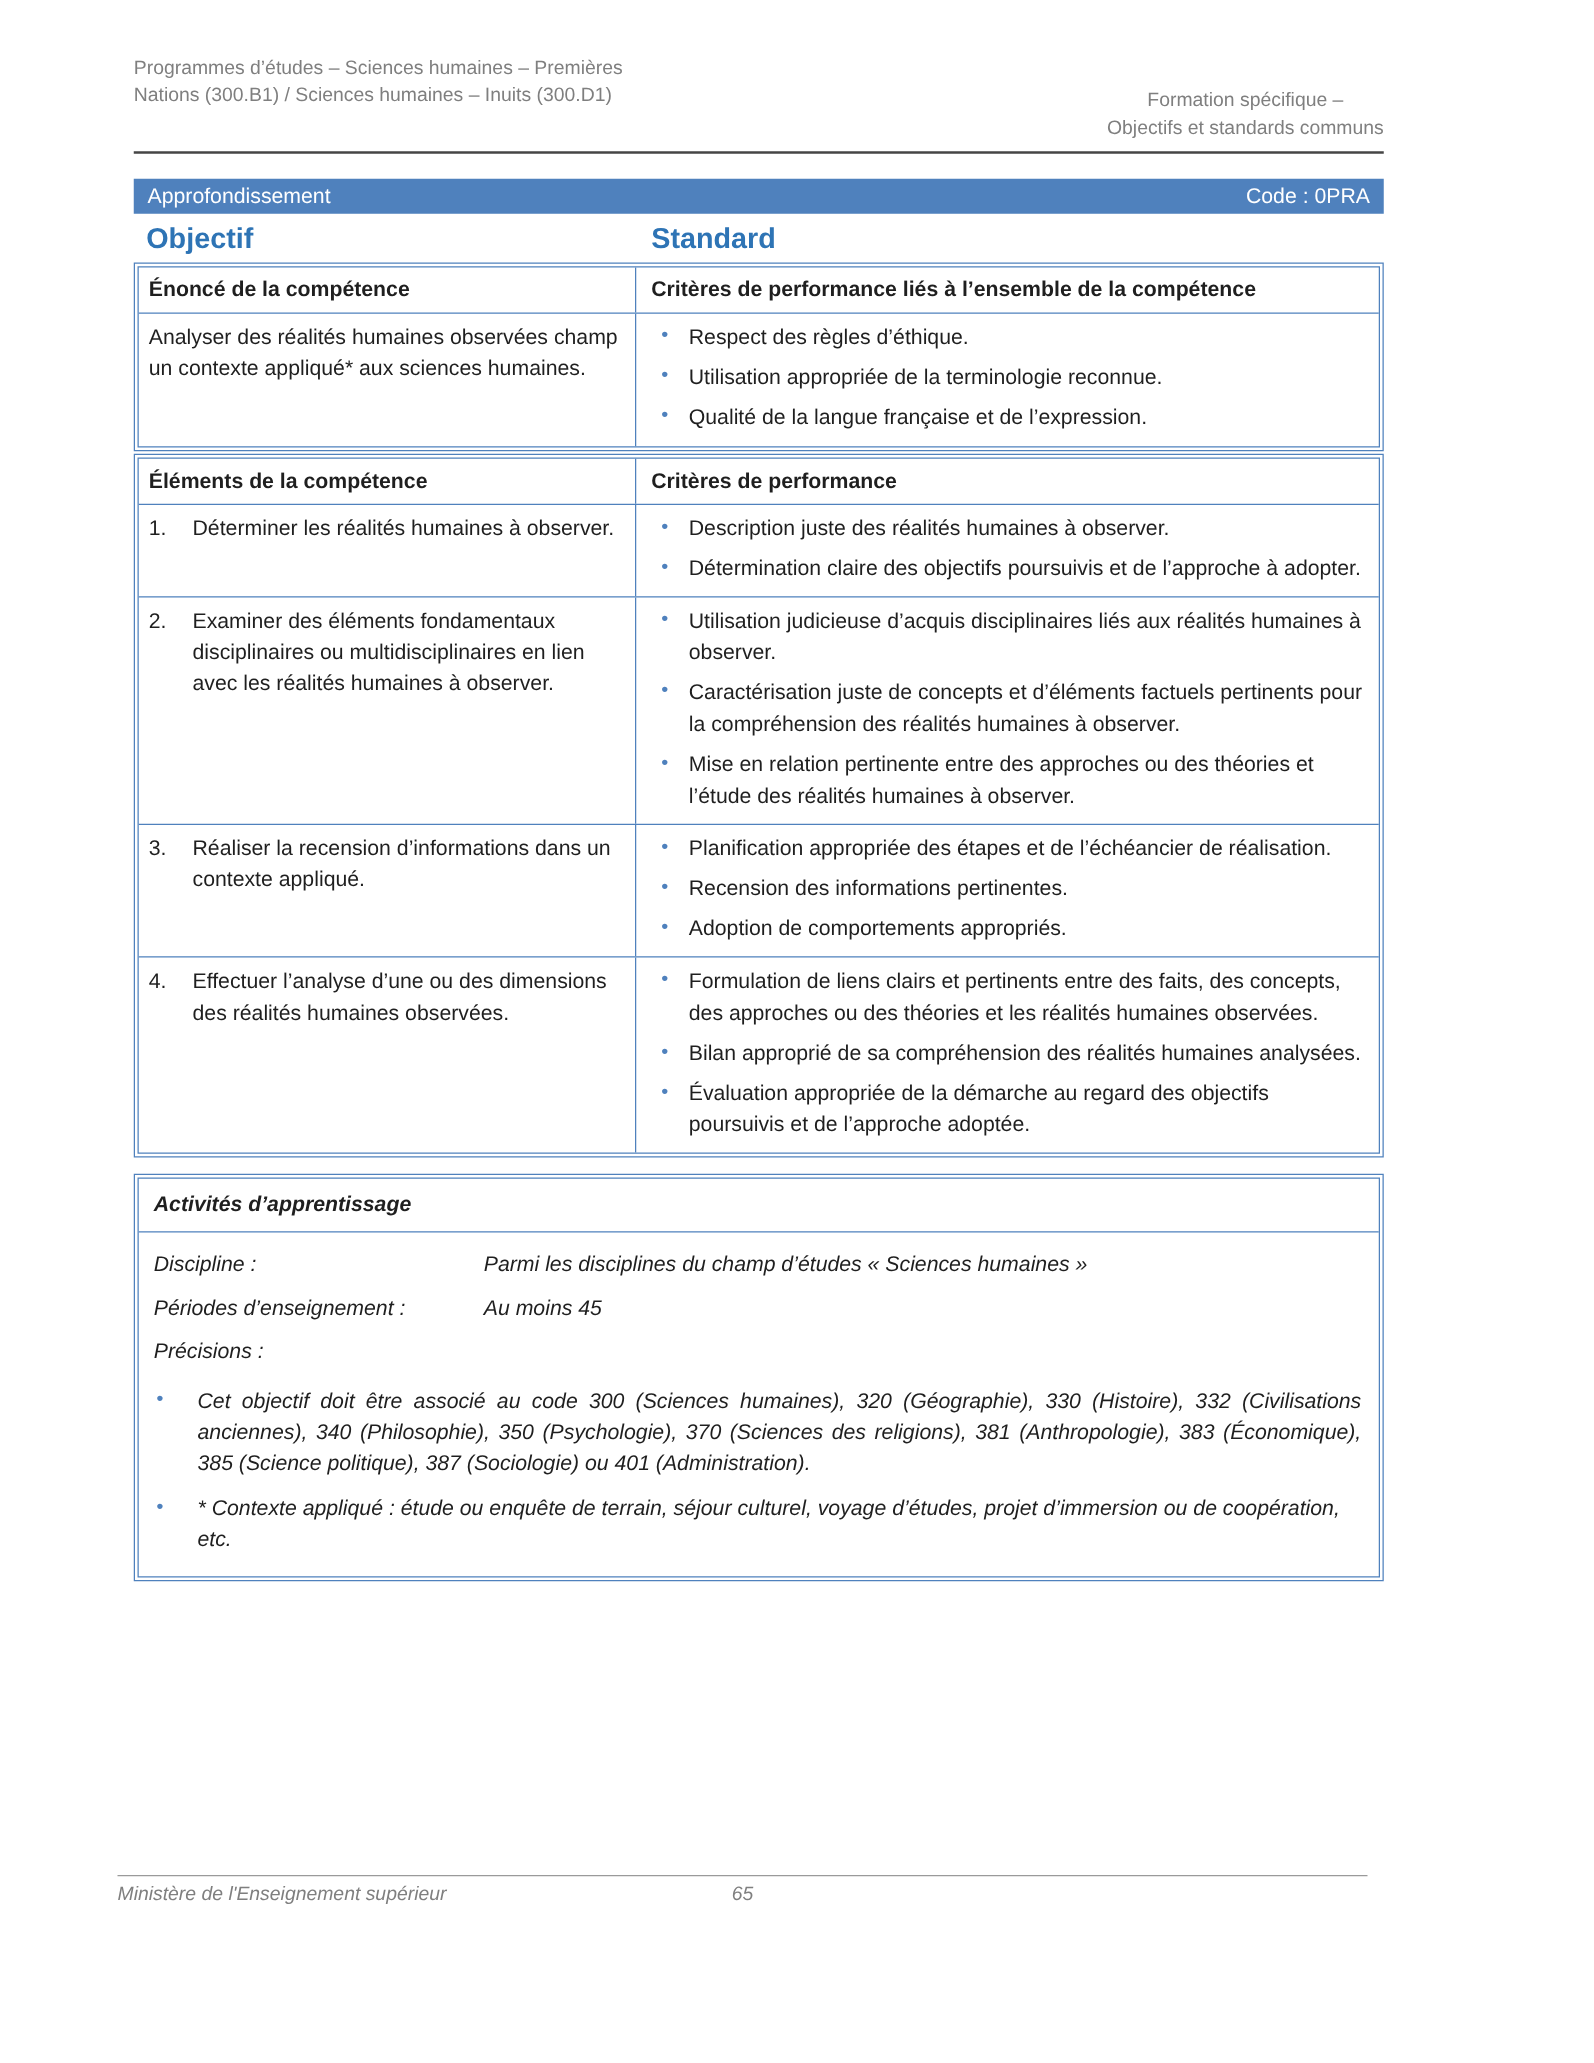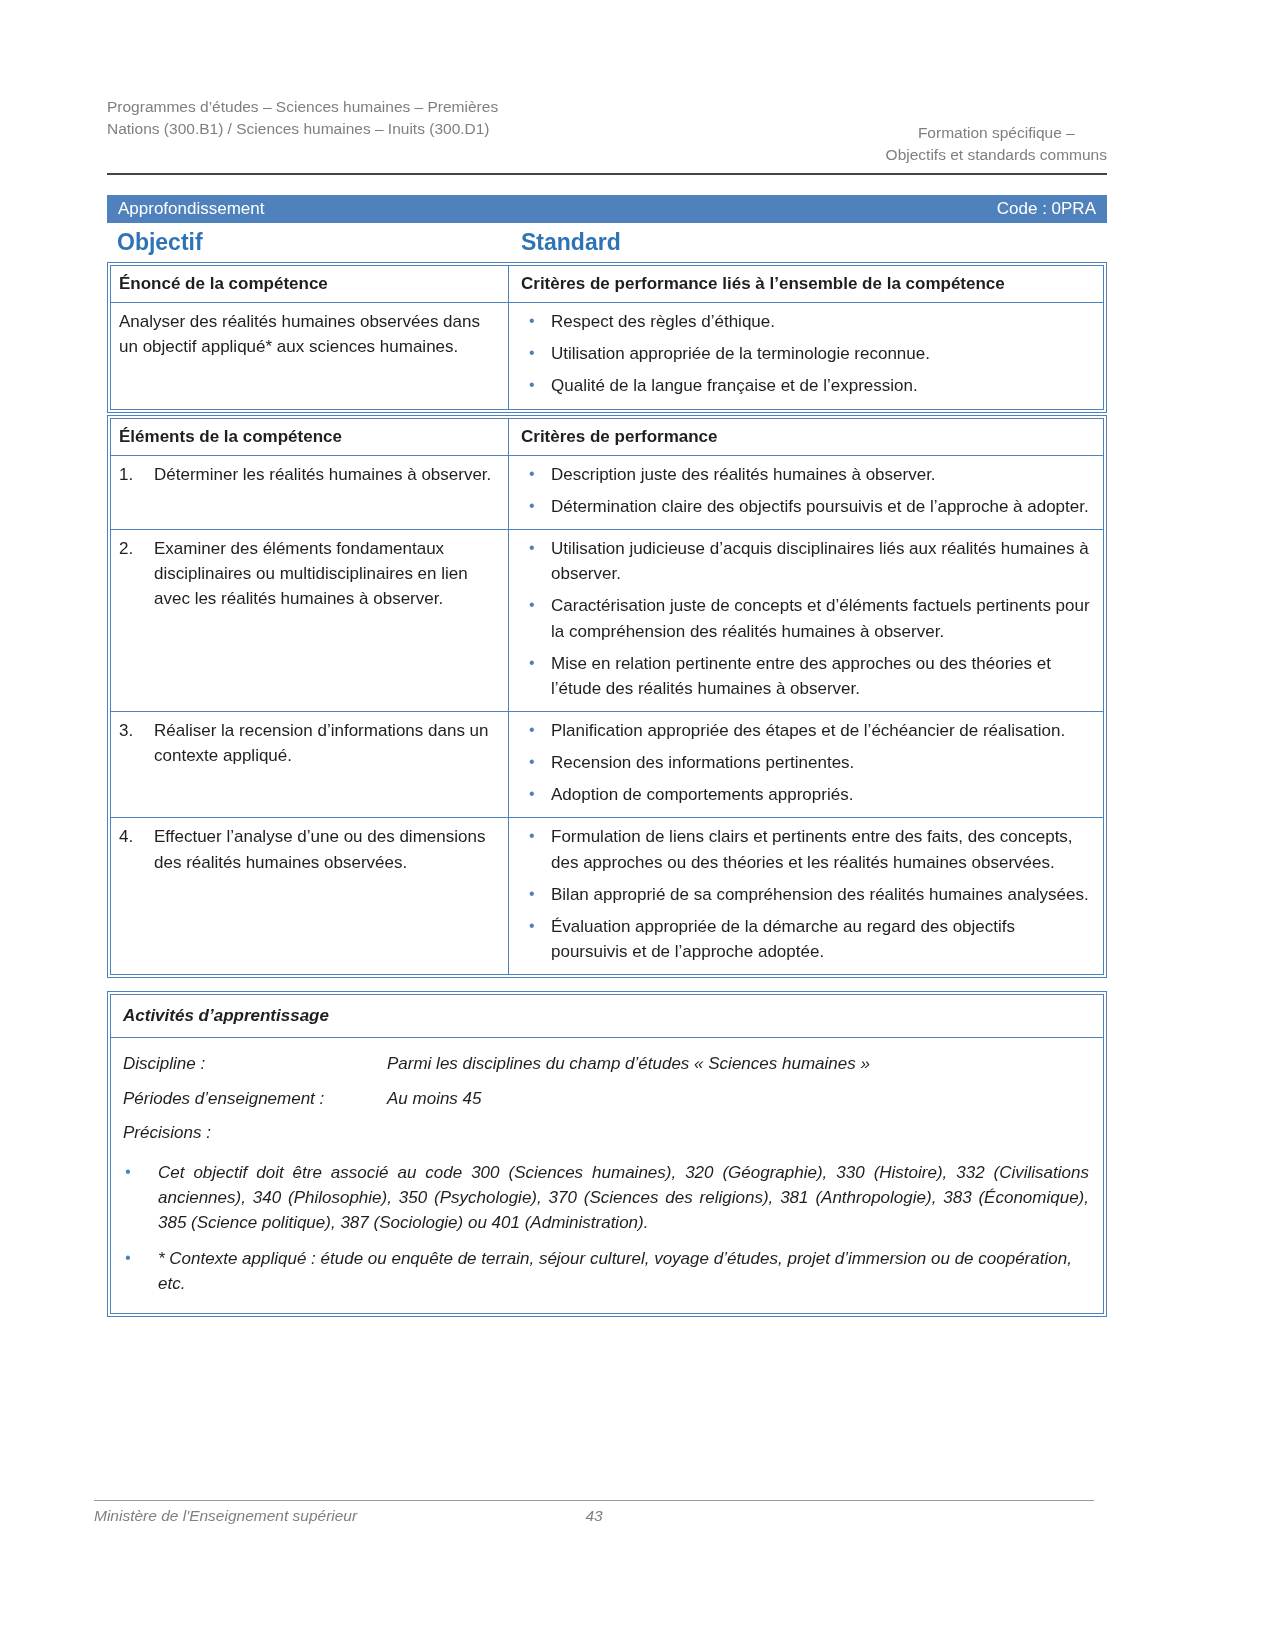--- a/index.html
+++ b/index.html
@@ -10,21 +10,21 @@
     background:#ffffff;
     font-family:"Liberation Sans", sans-serif;
     color:#1f1f1f;
     overflow:hidden;
   }
   .content { margin-left:107px; width:1000px; }
 
   
   .doc-header {
     display:flex; justify-content:space-between;
-    padding-top:96px;
+    padding-top:44px;
     font-size:15.5px; line-height:1.45;
     color:#7f7f7f;
   }
   .doc-header .hdr-right { text-align:center;margin-top:26px; }
   .header-rule { height:2px; background:#454545; margin-top:6px; }
 
   
   .banner {
     margin-top:20px;
     background:var(--banner-bg,#4f81bd);
@@ -118,21 +118,21 @@
       <div class="ch-right blue-heading">Standard</div>
     </div>
 
     <div class="tbl">
       <div class="tbl-row th-row">
         <div class="cl">Énoncé de la compétence</div>
         <div class="cr">Critères de performance liés à l’ensemble de la compétence</div>
       </div>
       <div class="tbl-row">
         <div class="cl">
-          <p>Analyser des réalités humaines observées dans un objectif appliqué* aux sciences humaines.</p>
+          <p>Analyser des réalités humaines observées champ un contexte appliqué* aux sciences humaines.</p>
         </div>
         <div class="cr">
           <ul class="crit">
             <li>
                 <span class="bullet">•</span>
                 <span class="crit-text">Respect des règles d’éthique.</span>
               </li>
             <li>
                 <span class="bullet">•</span>
                 <span class="crit-text">Utilisation appropriée de la terminologie reconnue.</span>
@@ -273,16 +273,16 @@
         </ul>
       </div>
     </div>
 
   </div>
 
   <div class="footer">
     <div class="footer-rule"></div>
     <div class="footer-line">
       <span>Ministère de l'Enseignement supérieur</span>
-      <span class="page-number">43</span>
+      <span class="page-number">65</span>
     </div>
   </div>
 </div>
 
 </body></html>

